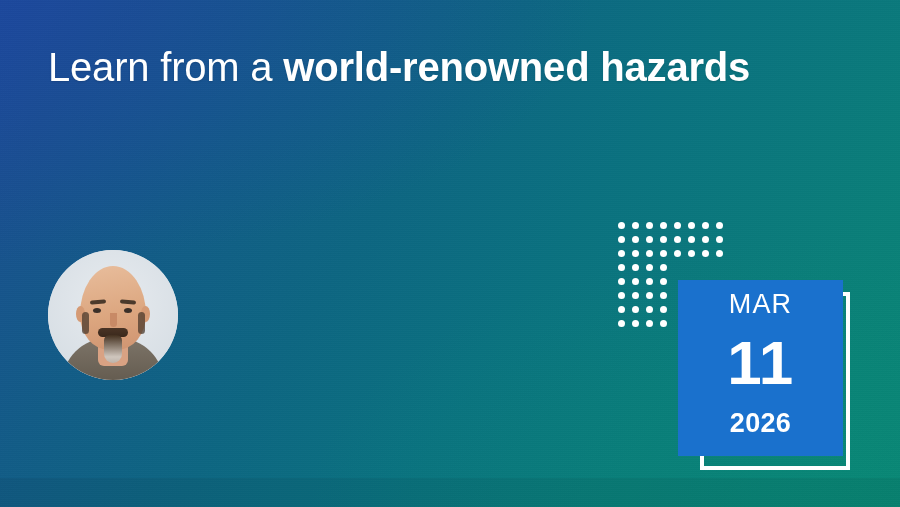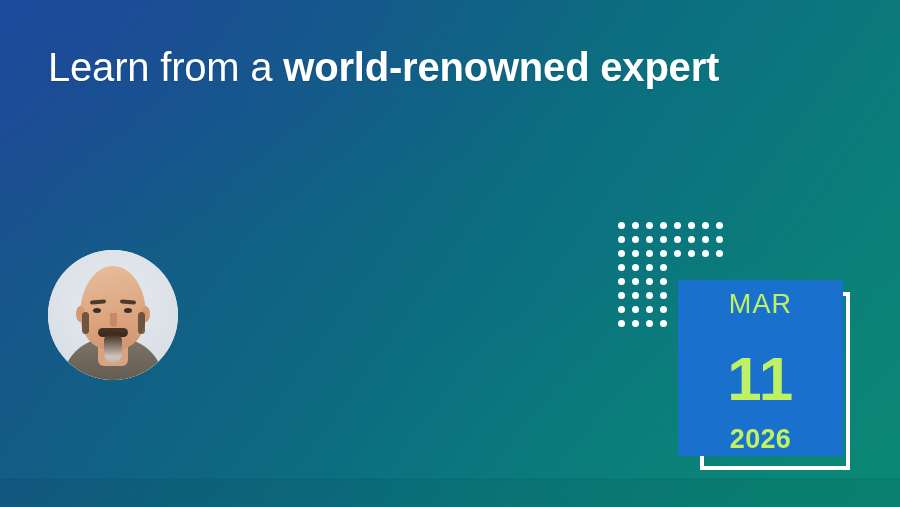--- a/index.html
+++ b/index.html
@@ -141,32 +141,32 @@
   #date-card {
     position:absolute;
     left:678px; top:280px;
     width:165px; height:176px;
     background:#1a71cd;
     z-index:6;
     display:flex;
     flex-direction:column;
     align-items:center;
     justify-content:flex-start;
-    color:#bef264;
+    color:#ffffff;
     text-align:center;
   }
   #date-month {
     margin-top:11px;
     font-size:27px;
     font-weight:400;
     letter-spacing:1.2px;
     line-height:1;
   }
   #date-day {
-    margin-top:30px;
+    margin-top:14px;
     font-size:62px;
     font-weight:700;
     line-height:1;
     letter-spacing:0.5px;
   }
   #date-year {
     margin-top:16px;
     font-size:27px;
     font-weight:700;
     line-height:1;
@@ -184,21 +184,21 @@
   }
 </style>
 </head>
 <body>
 
 <div id="banner">
 
   <div id="bottom-band"></div>
 
   <div id="headline">
-    <span class="hl-line"><span>Learn from a </span><b>world-renowned expert</b></span>
+    <span class="hl-line"><span>Learn from a </span><b>world-renowned hazards</b></span>
   </div>
 
   <div id="avatar-wrap">
     <div class="av-bg"></div>
     <div class="av-body"></div>
     <div class="av-neck"></div>
     <div class="av-head"></div>
     <div class="av-ear-l"></div>
     <div class="av-ear-r"></div>
     <div class="av-sidb-l"></div>

